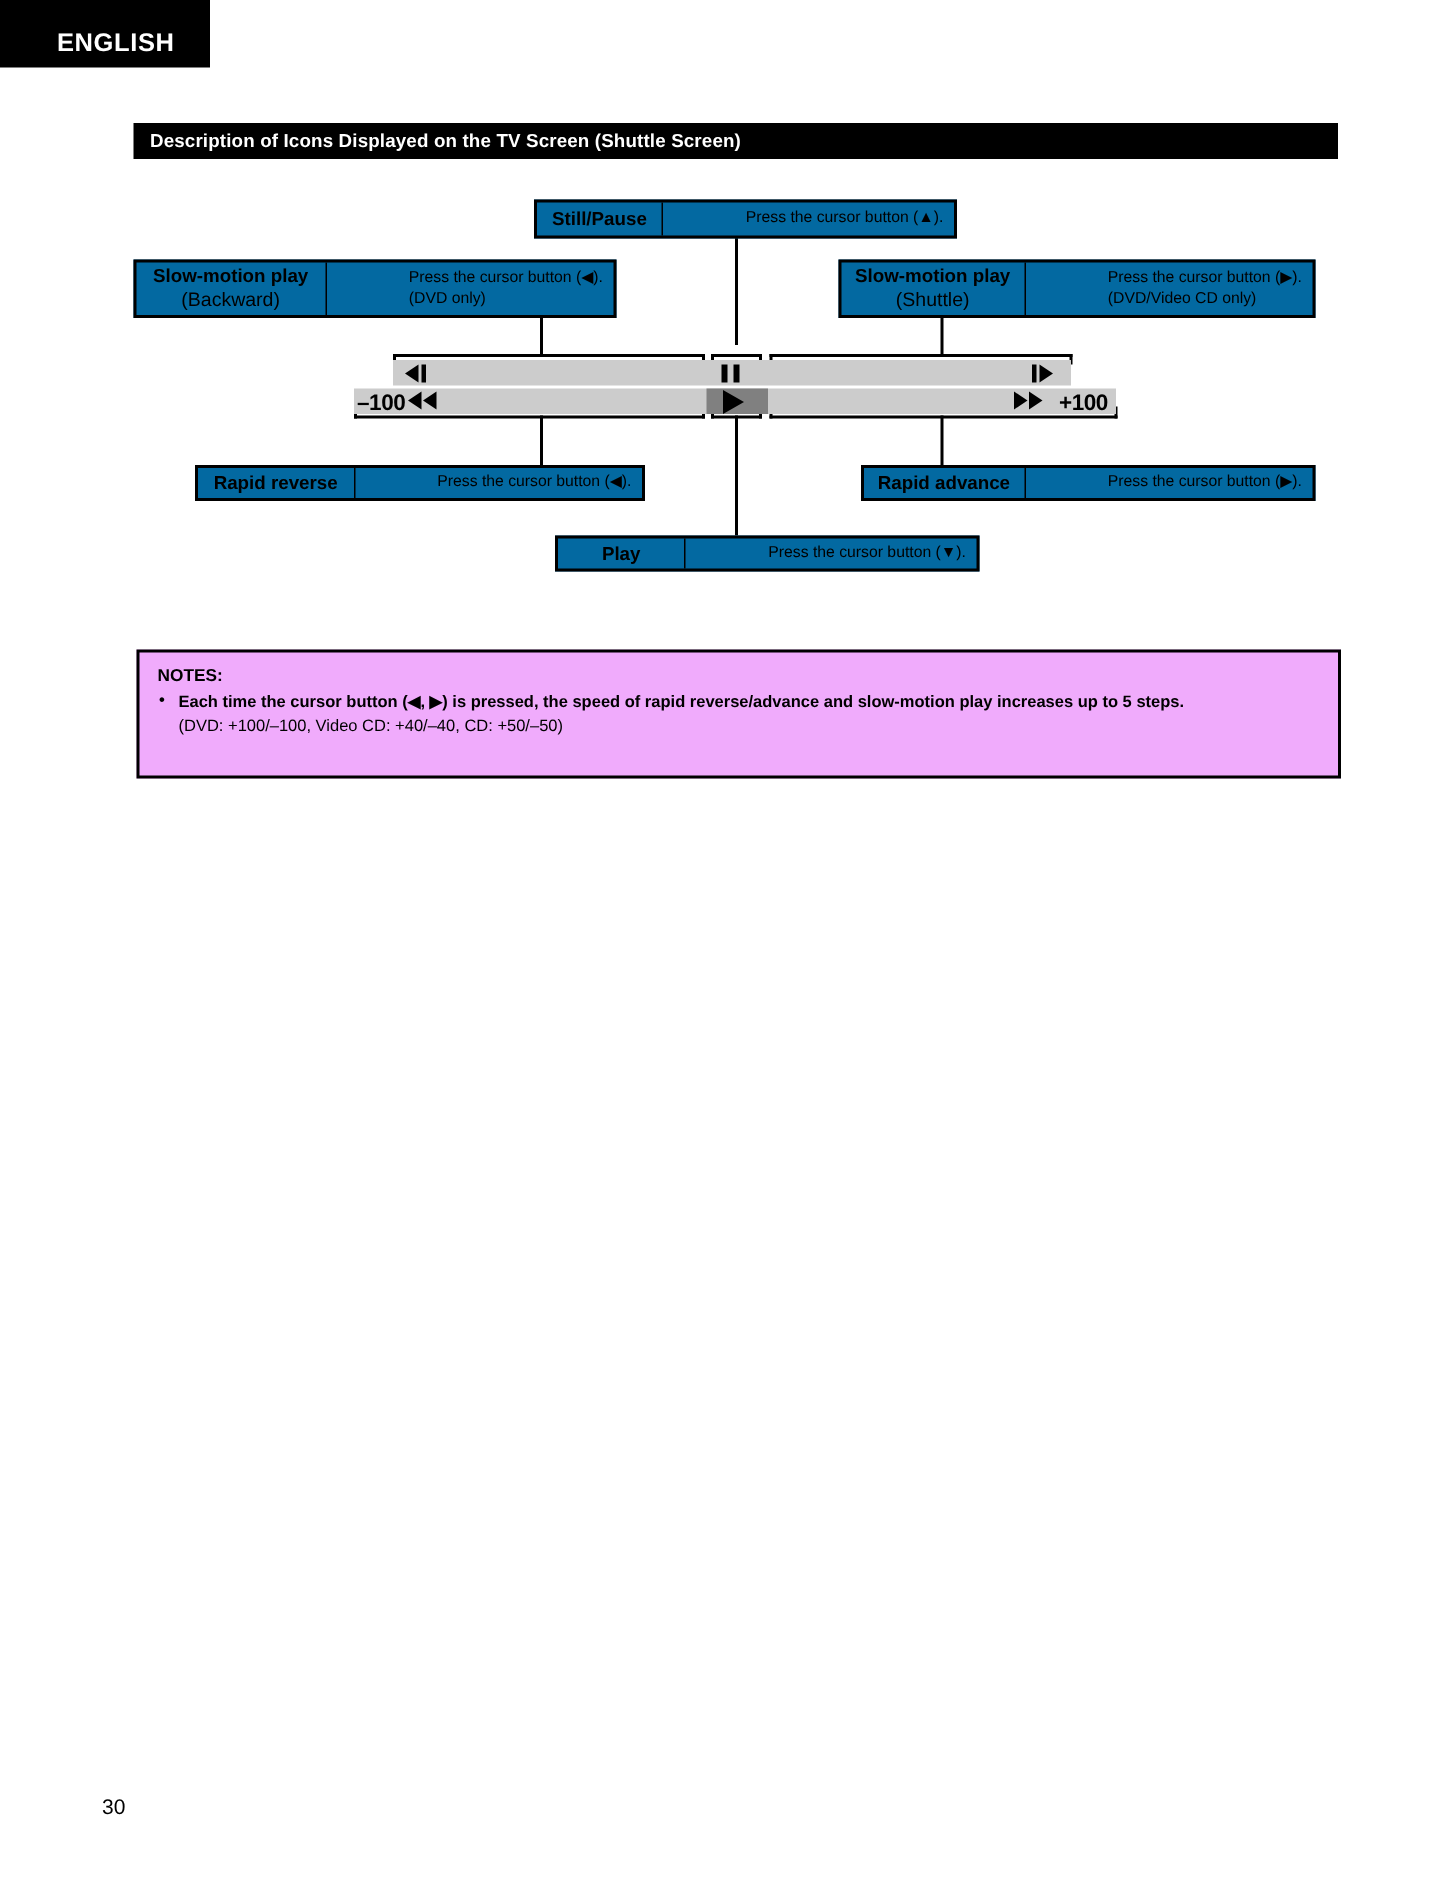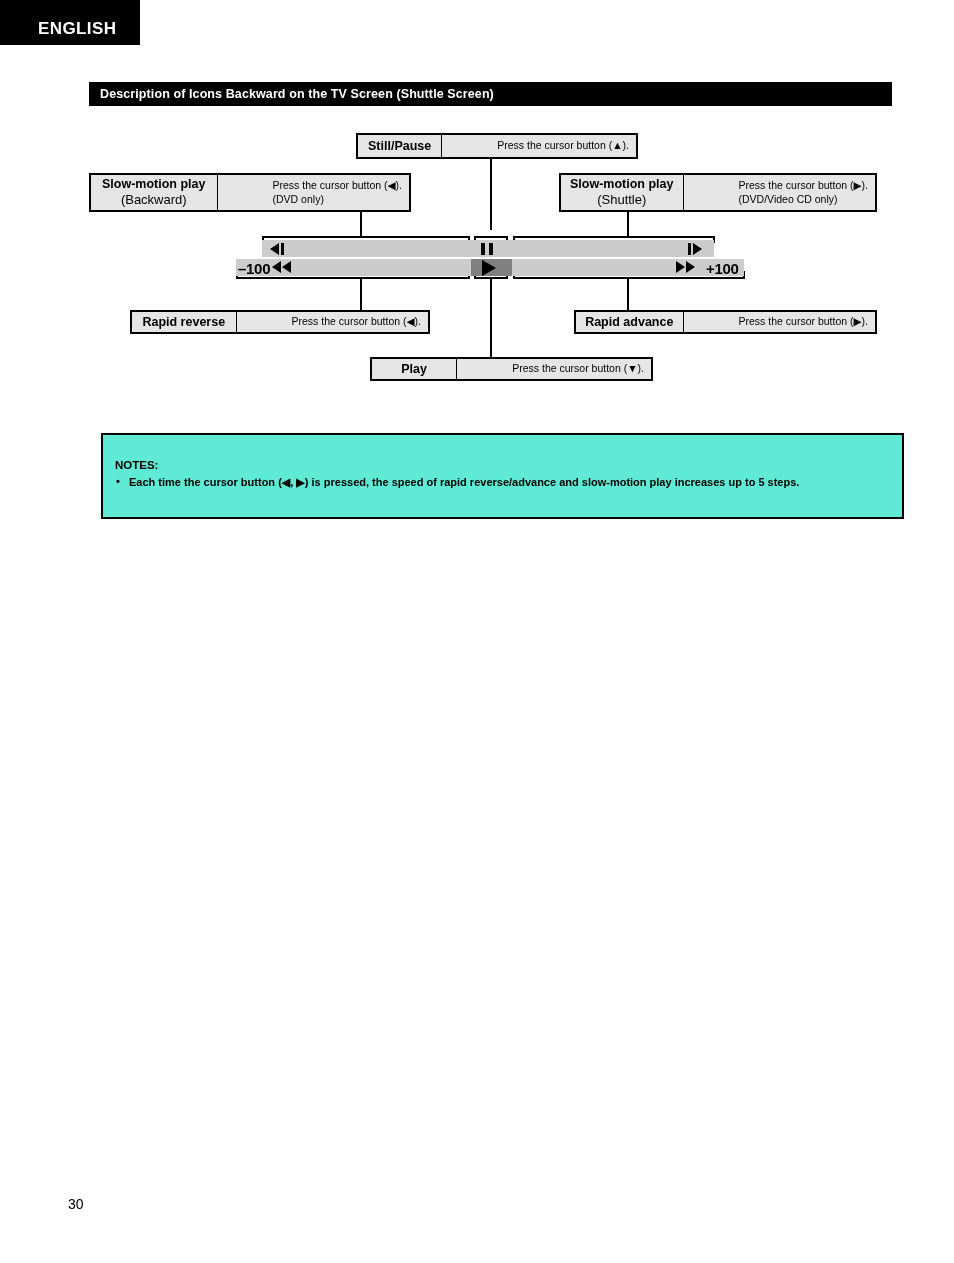--- a/index.html
+++ b/index.html
@@ -49,21 +49,21 @@
     align-items: center;
     padding-left: 11px;
     box-sizing: border-box;
     letter-spacing: 0.1px;
   }
 
   
   .box {
     position: absolute;
     border: 2px solid #000000;
-    background: #e5e5e5;
+    background: #0369a1;
     box-sizing: border-box;
     display: flex;
     align-items: stretch;
     z-index: 5;
     justify-content: center;
   }
   .box .title {
     display: flex;
     flex-direction: column;
     align-items: center;
@@ -160,28 +160,28 @@
   .tri-r-big {
     width: 0; height: 0;
     border-top: 8px solid transparent;
     border-bottom: 8px solid transparent;
     border-left: 14px solid #000;
   }
 
   
   .notes {
     position: absolute;
-    left: 101px;
+    left: 91px;
     top: 433px;
     width: 803px;
     height: 86px;
     border: 2px solid #000000;
     box-sizing: border-box;
-    background: #5eead4;
-    padding: 22px 12px;
+    background: #f0abfc;
+    padding: 8px 12px;
     font-size: 11px;
     line-height: 1.42;
   }
   .notes .hdr { font-weight: bold; font-size: 11.5px; margin-bottom: 2px; }
   .notes ul { list-style: none; margin: 0; padding: 0; font-weight: bold; }
   .notes li { position: relative; padding-left: 14px; }
   .notes li::before {
     content: "\2022";
     position: absolute;
     left: 1px;
@@ -196,21 +196,21 @@
     left: 68px;
     top: 1196px;
     font-size: 14px;
   }
 </style>
 </head>
 <body>
 
 <div class="lang-tab">ENGLISH</div>
 
-<div class="section-bar">Description of Icons Backward on the TV Screen (Shuttle Screen)</div>
+<div class="section-bar">Description of Icons Displayed on the TV Screen (Shuttle Screen)</div>
 
 <div class="vline" style="left:490px; top:158px; height:72px;"></div>
 
 <div class="vline" style="left:360px; top:210px; height:28px;"></div>
 
 <div class="vline" style="left:627px; top:210px; height:28px;"></div>
 
 <div class="hline" style="left:262px; top:236px; width:208px;"></div>
 <div class="vline" style="left:262px; top:236px; height:7px;"></div>
 <div class="vline" style="left:468px; top:236px; height:7px;"></div>
@@ -328,15 +328,16 @@
   <div class="desc">
     <span>Press the cursor button (▼).</span>
   </div>
 </div>
 
 <div class="notes">
   <div class="hdr">NOTES:</div>
   <ul>
     <li>Each time the cursor button (◀, ▶) is pressed, the speed of rapid reverse/advance and slow-motion play increases up to 5 steps.</li>
   </ul>
+  <div class="cont">(DVD: +100/–100, Video CD: +40/–40, CD: +50/–50)</div>
 </div>
 
 <div class="pageno">30</div>
 
 </body></html>

